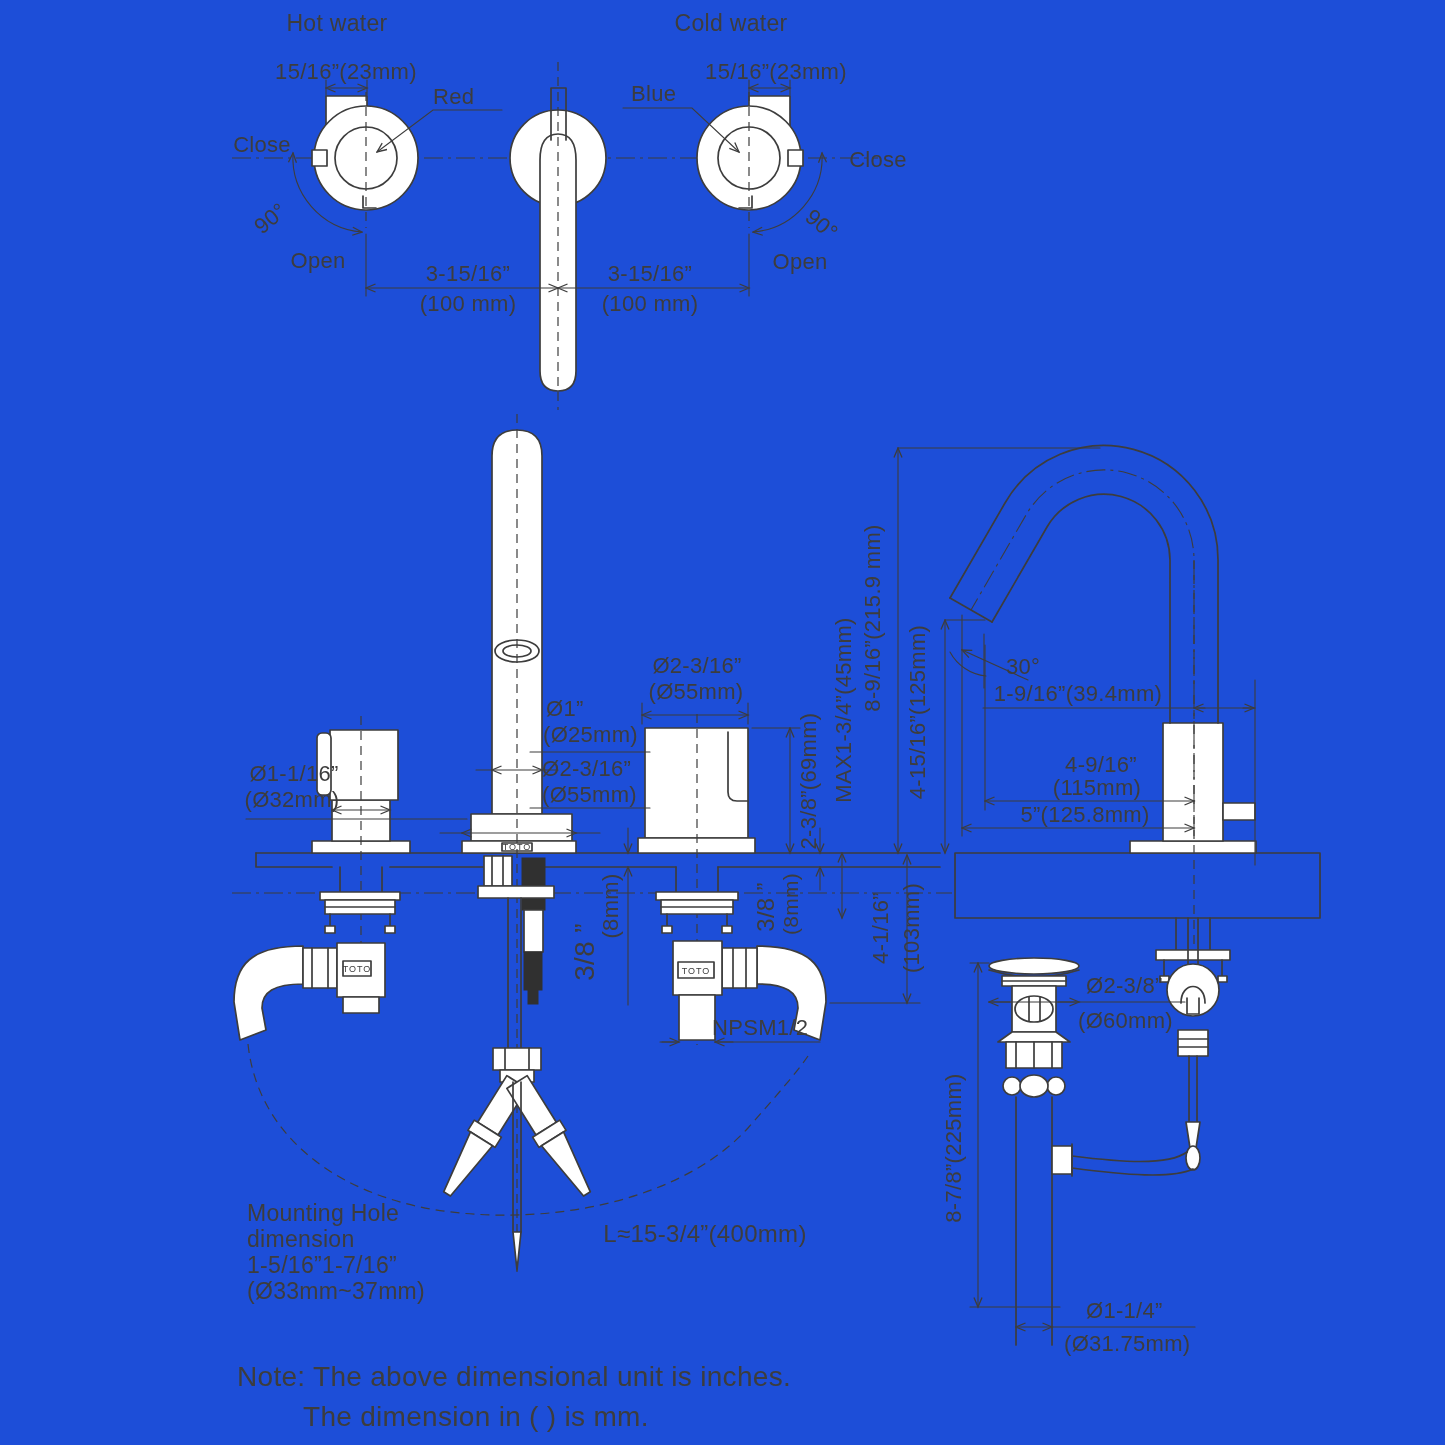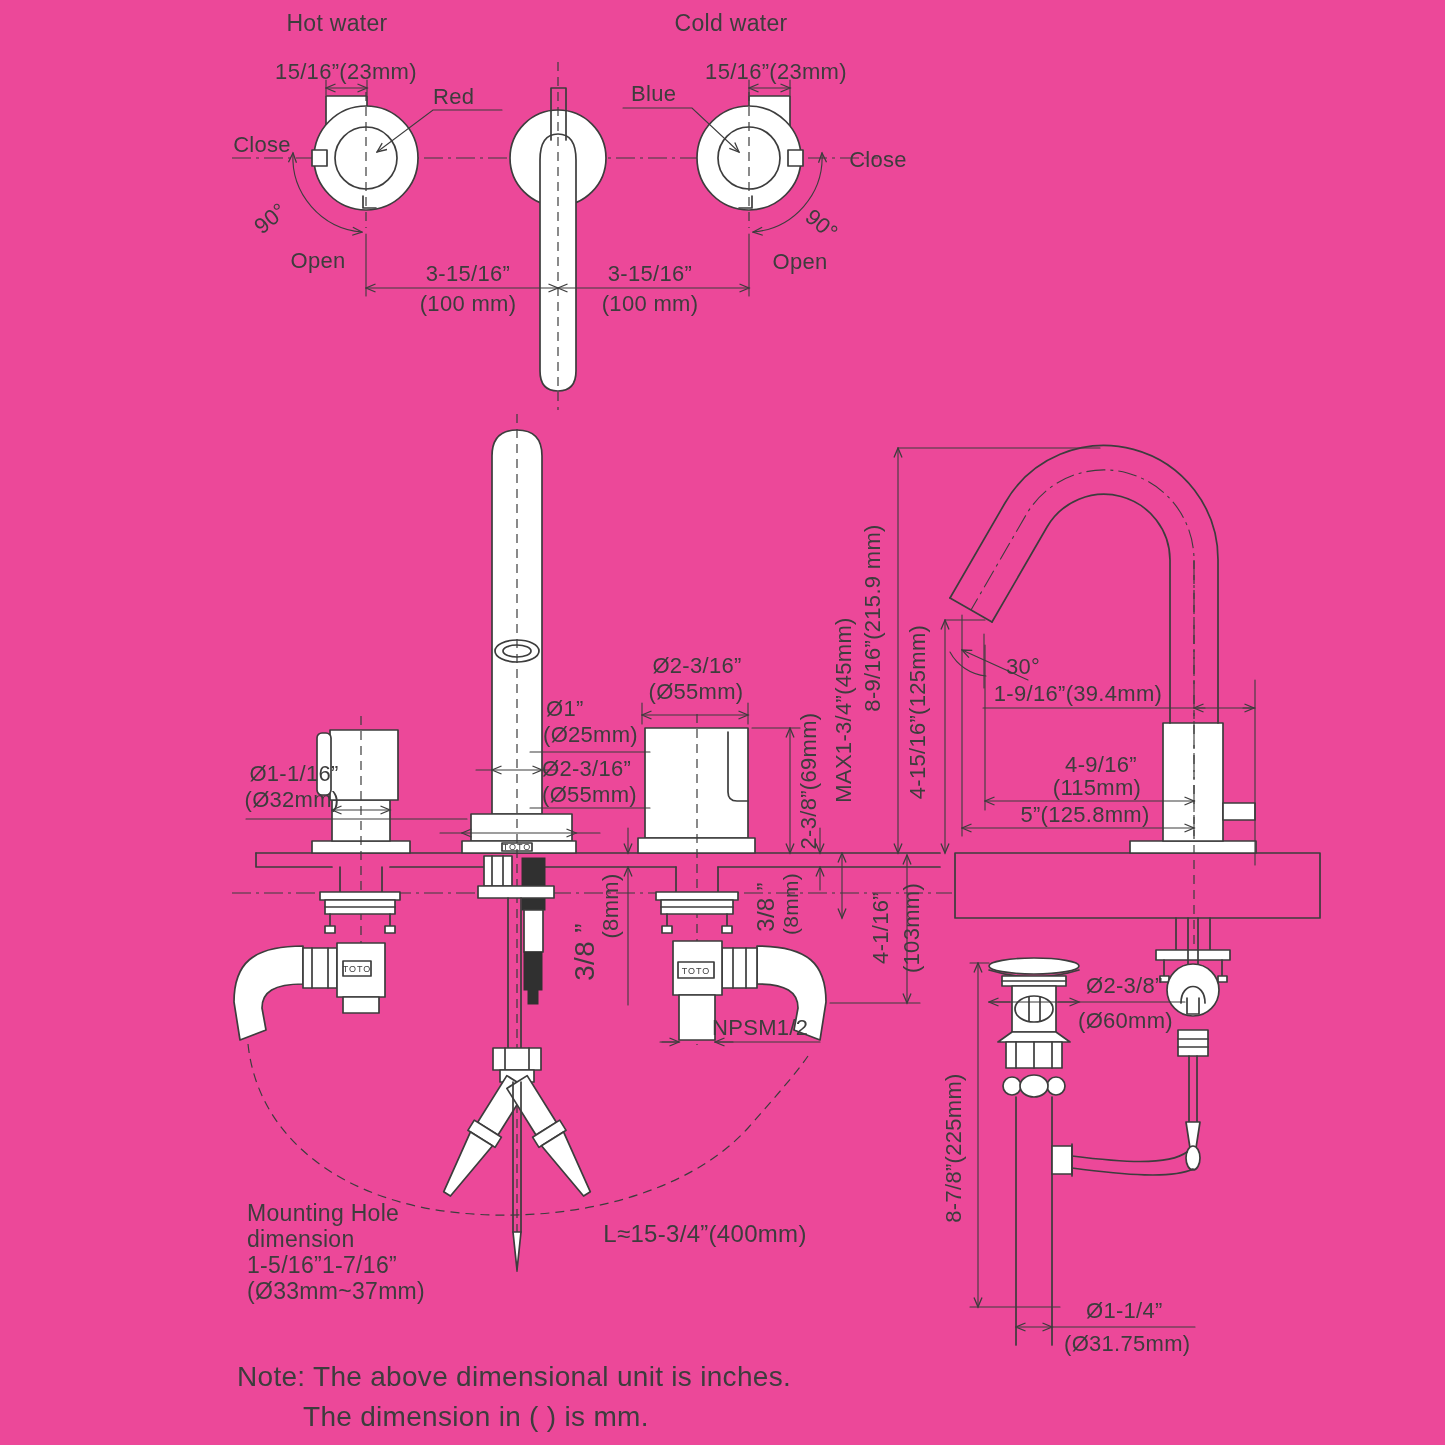--- a/index.html
+++ b/index.html
@@ -1,16 +1,16 @@
 <!DOCTYPE html>
 <html><head>
 <meta charset="utf-8">
 <style>
   html,body{margin:0;padding:0;background:#ffffff;}
-  .stage{width:1445px;height:1445px;background:#ec4899;position:relative;font-family:"Liberation Sans",sans-serif;}
+  .stage{width:1445px;height:1445px;background:#1d4ed8;position:relative;font-family:"Liberation Sans",sans-serif;}
   svg{display:block;}
   svg text{fill:#3d3d3d;font-family:"Liberation Sans",sans-serif;font-size:22px;letter-spacing:.3px;}
   .t-title{font-size:23px;}
   .t-note{font-size:28px;}
   .t-mnt{font-size:23px;}
   .t-big{font-size:28px;}
   .t-med{font-size:24px;}
   .t-sm{font-size:21px;}
   .t-logo{font-size:9px;letter-spacing:1px;}
   .ln{fill:none;stroke:#3d3d3d;stroke-width:1.7;stroke-linecap:round;stroke-linejoin:round;}

